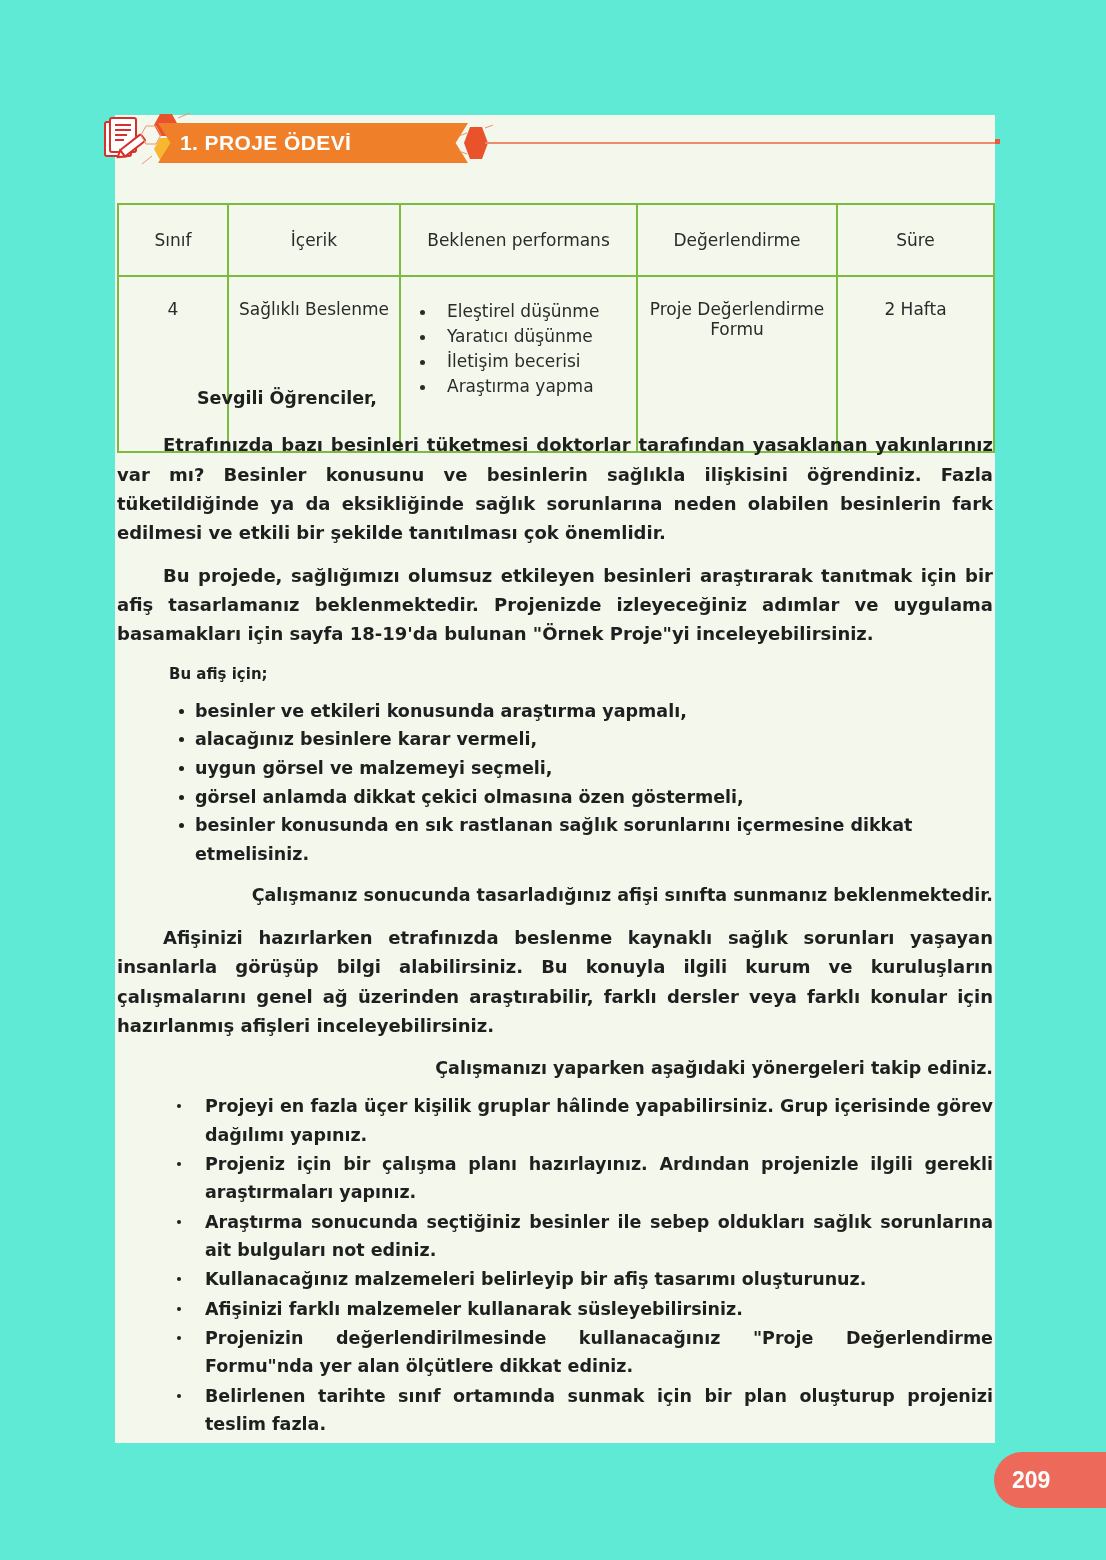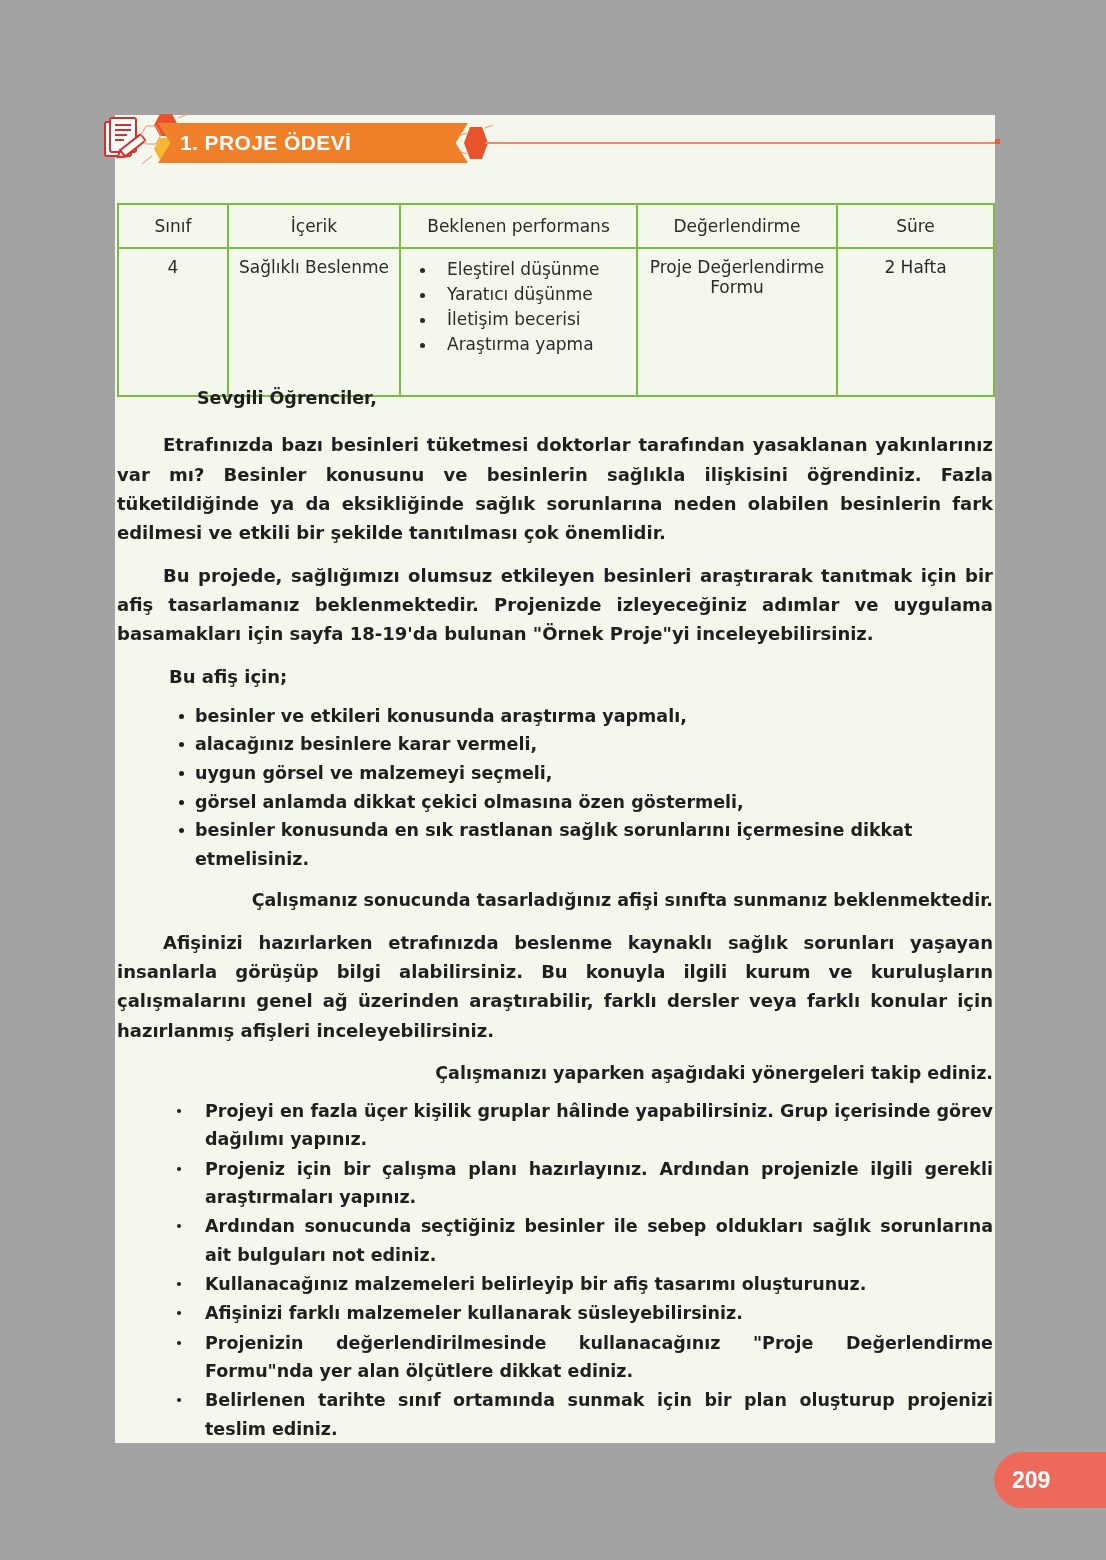--- a/index.html
+++ b/index.html
@@ -14,21 +14,21 @@
     font-family: "DejaVu Sans", sans-serif;
     overflow: hidden;
   }
 
   
   #page {
     position: absolute;
     left: 0; top: 0;
     width: 1106px;
     height: 1560px;
-    background: #a3a3a3;
+    background: #5eead4;
   }
   #content-panel {
     position: absolute;
     left: 115px;
     top: 115px;
     width: 880px;
     height: 1328px;
     background: #f4f7ec;
   }
 
@@ -102,21 +102,21 @@
   #project-table {
     position: absolute;
     left: 117px;
     top: 203px;
     width: 876px;
     border-collapse: collapse;
     table-layout: fixed;
   }
   #project-table td, #project-table th {
     border: 2px solid #7cbb42;
-    padding: 8px 8px;
+    padding: 22px 8px;
     font-family: "DejaVu Sans", sans-serif;
     font-size: 17px;
     color: #2b2b2b;
     font-weight: normal;
     vertical-align: top;
   }
   #project-table thead th {
     text-align: center;
     height: 26px;
     vertical-align: middle;
@@ -157,21 +157,21 @@
     text-indent: 46px;
   }
   p.para-greeting {
     margin: 0 0 18px 0;
     font-size: 17.5px;
     line-height: 1.62;
     text-indent: 80px;
   }
   p.para-lead {
     margin: 13px 0 10px 0;
-    font-size: 18px;
+    font-size: 15px;
     line-height: 1.62;
     text-indent: 52px;
   }
   p.para-plain {
     margin: 0 0 14px 0;
     font-size: 17.5px;
     line-height: 1.62;
     text-indent: 46px;
     text-align: right;
   }
@@ -352,25 +352,25 @@
 
     <p class="para-plain">Çalışmanız sonucunda tasarladığınız afişi sınıfta sunmanız beklenmektedir.</p>
 
     <p class="para">Afişinizi hazırlarken etrafınızda beslenme kaynaklı sağlık sorunları yaşayan insanlarla görüşüp bilgi alabilirsiniz. Bu konuyla ilgili kurum ve kuruluşların çalışmalarını genel ağ üzerinden araştırabilir, farklı dersler veya farklı konular için hazırlanmış afişleri inceleyebilirsiniz.</p>
 
     <p class="para-plain" style="margin-bottom:10px;">Çalışmanızı yaparken aşağıdaki yönergeleri takip ediniz.</p>
 
     <ul class="steps-list">
       <li>Projeyi en fazla üçer kişilik gruplar hâlinde yapabilirsiniz. Grup içerisinde görev dağılımı yapınız.</li>
       <li>Projeniz için bir çalışma planı hazırlayınız. Ardından projenizle ilgili gerekli araştırmaları yapınız.</li>
-      <li>Ardından sonucunda seçtiğiniz besinler ile sebep oldukları sağlık sorunlarına ait bulguları not ediniz.</li>
+      <li>Araştırma sonucunda seçtiğiniz besinler ile sebep oldukları sağlık sorunlarına ait bulguları not ediniz.</li>
       <li>Kullanacağınız malzemeleri belirleyip bir afiş tasarımı oluşturunuz.</li>
       <li>Afişinizi farklı malzemeler kullanarak süsleyebilirsiniz.</li>
       <li>Projenizin değerlendirilmesinde kullanacağınız "Proje Değerlendirme Formu"nda yer alan ölçütlere dikkat ediniz.</li>
-      <li>Belirlenen tarihte sınıf ortamında sunmak için bir plan oluşturup projenizi teslim ediniz.</li>
+      <li>Belirlenen tarihte sınıf ortamında sunmak için bir plan oluşturup projenizi teslim fazla.</li>
     </ul>
 
   </div>
 
   <div id="page-number-badge">
     <span id="page-number">209</span>
   </div>
 
 </div>
 

